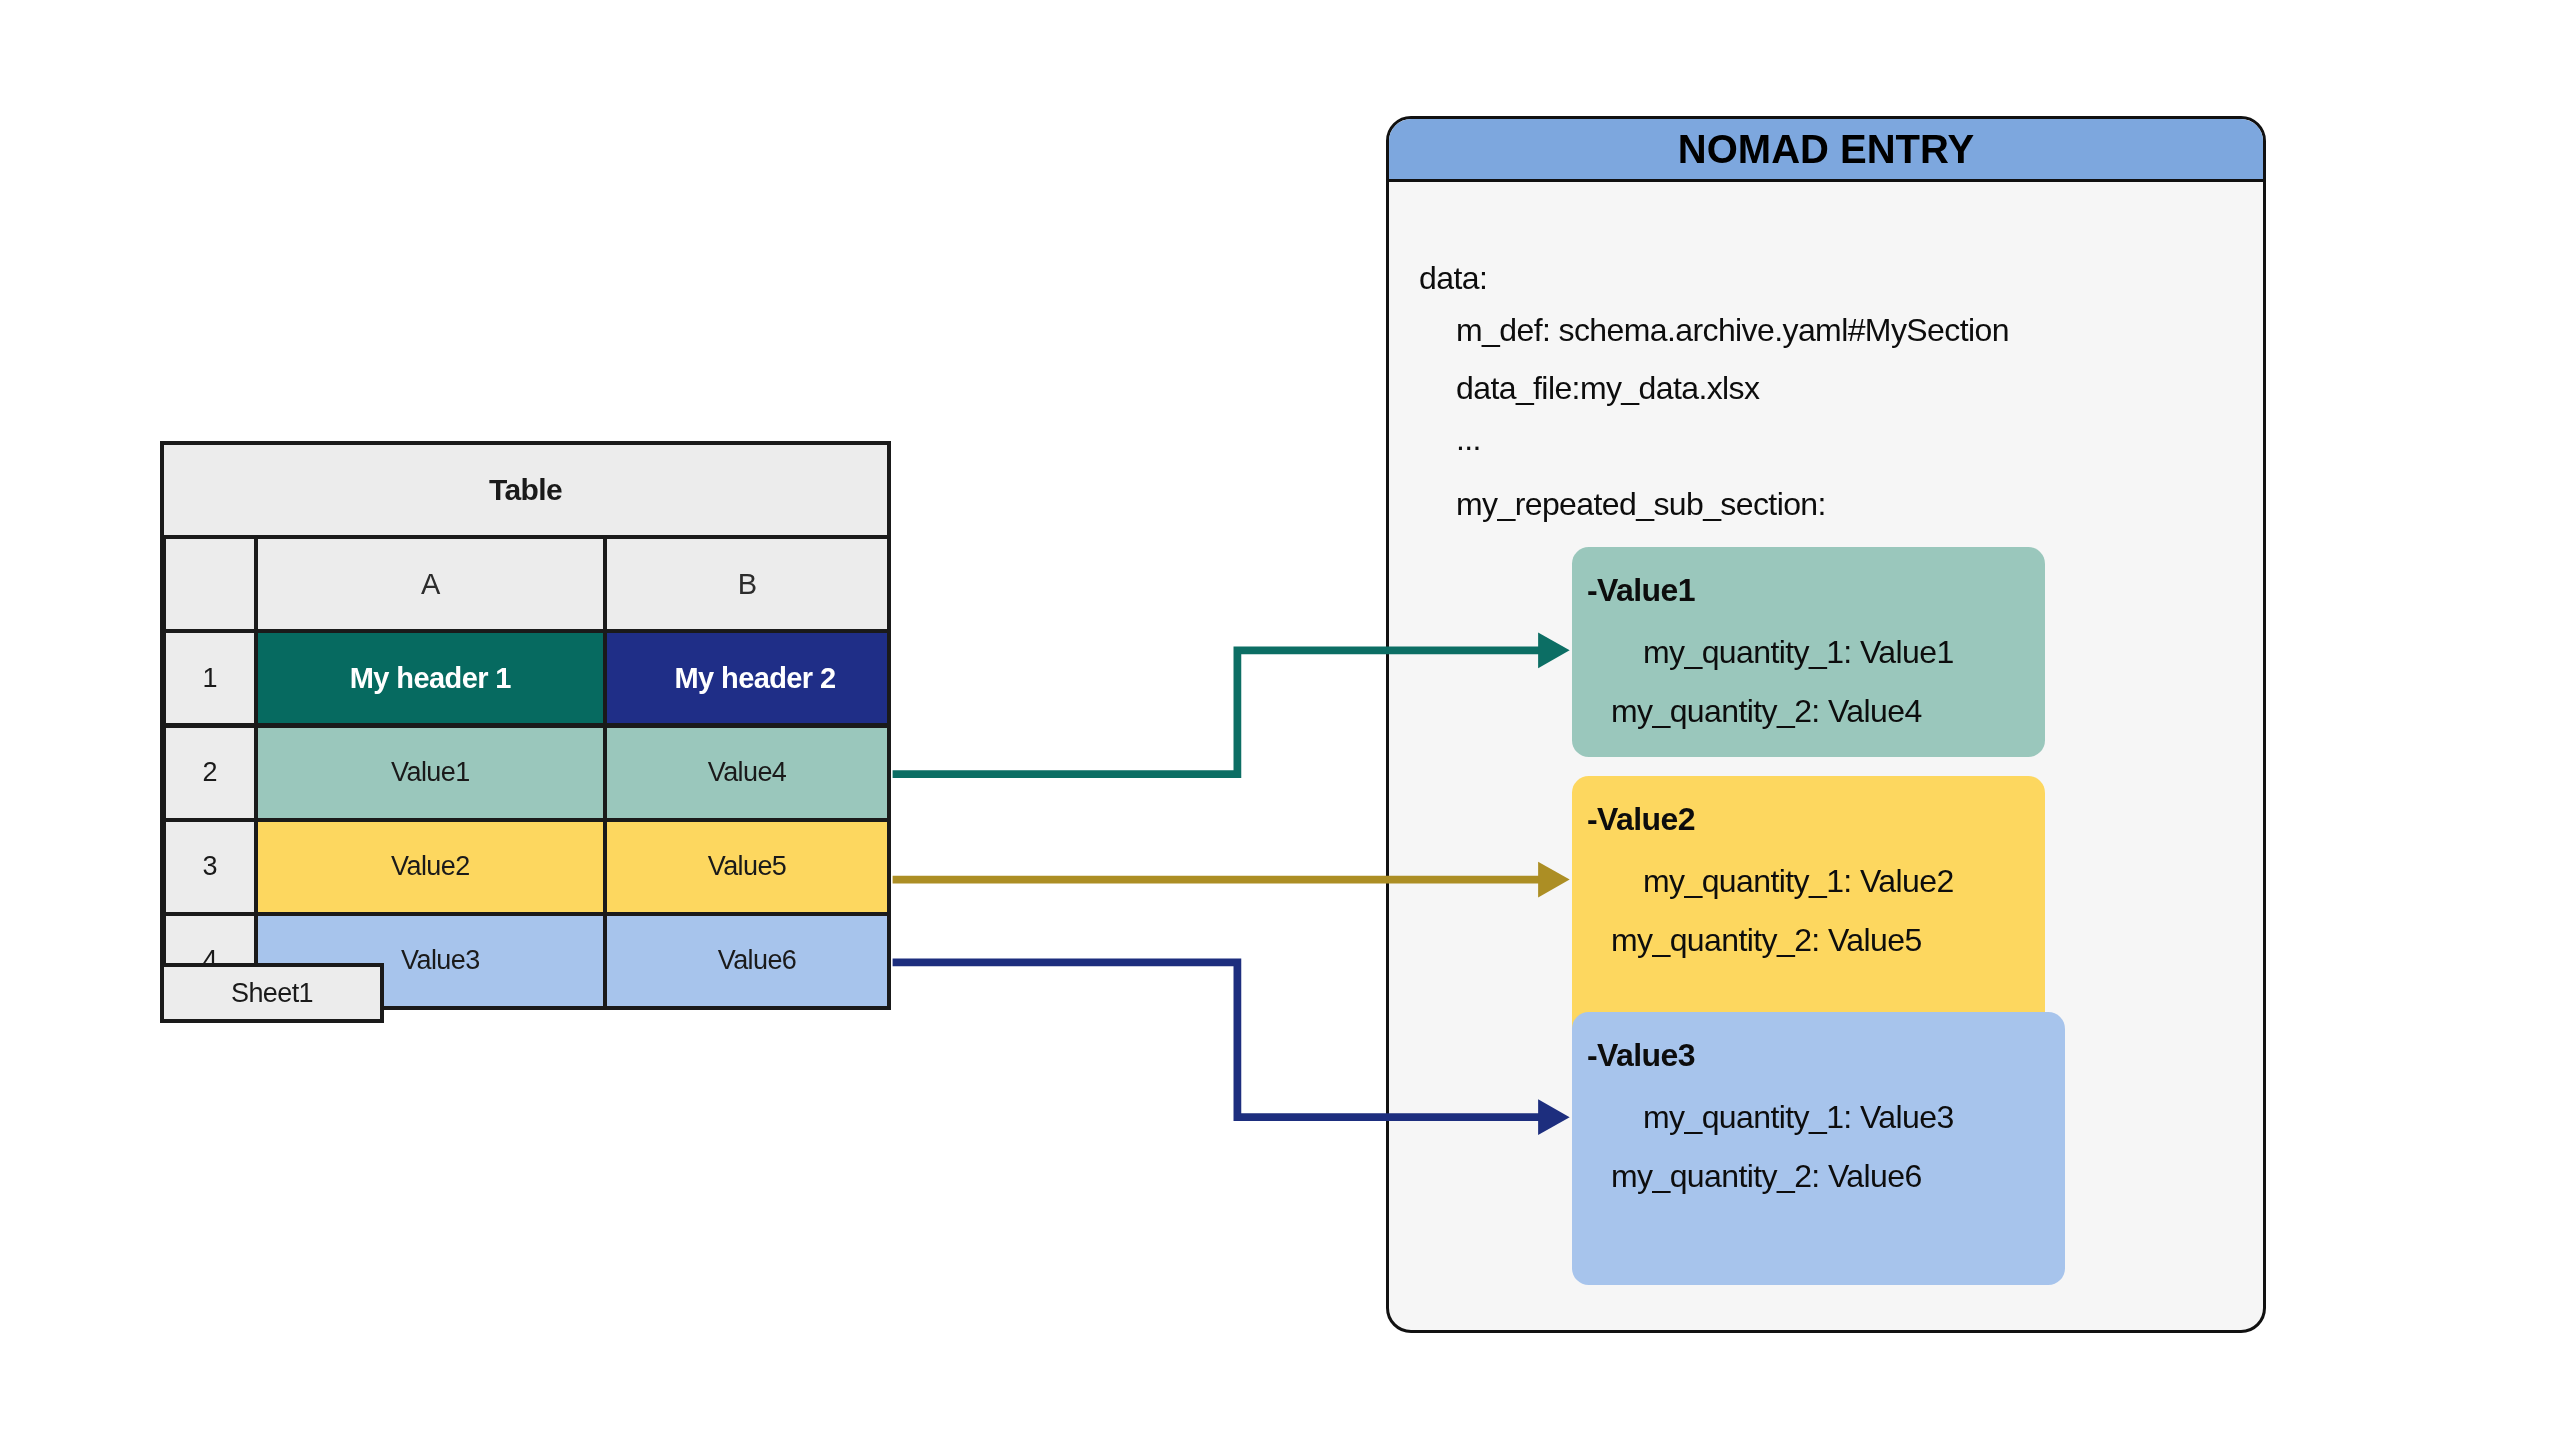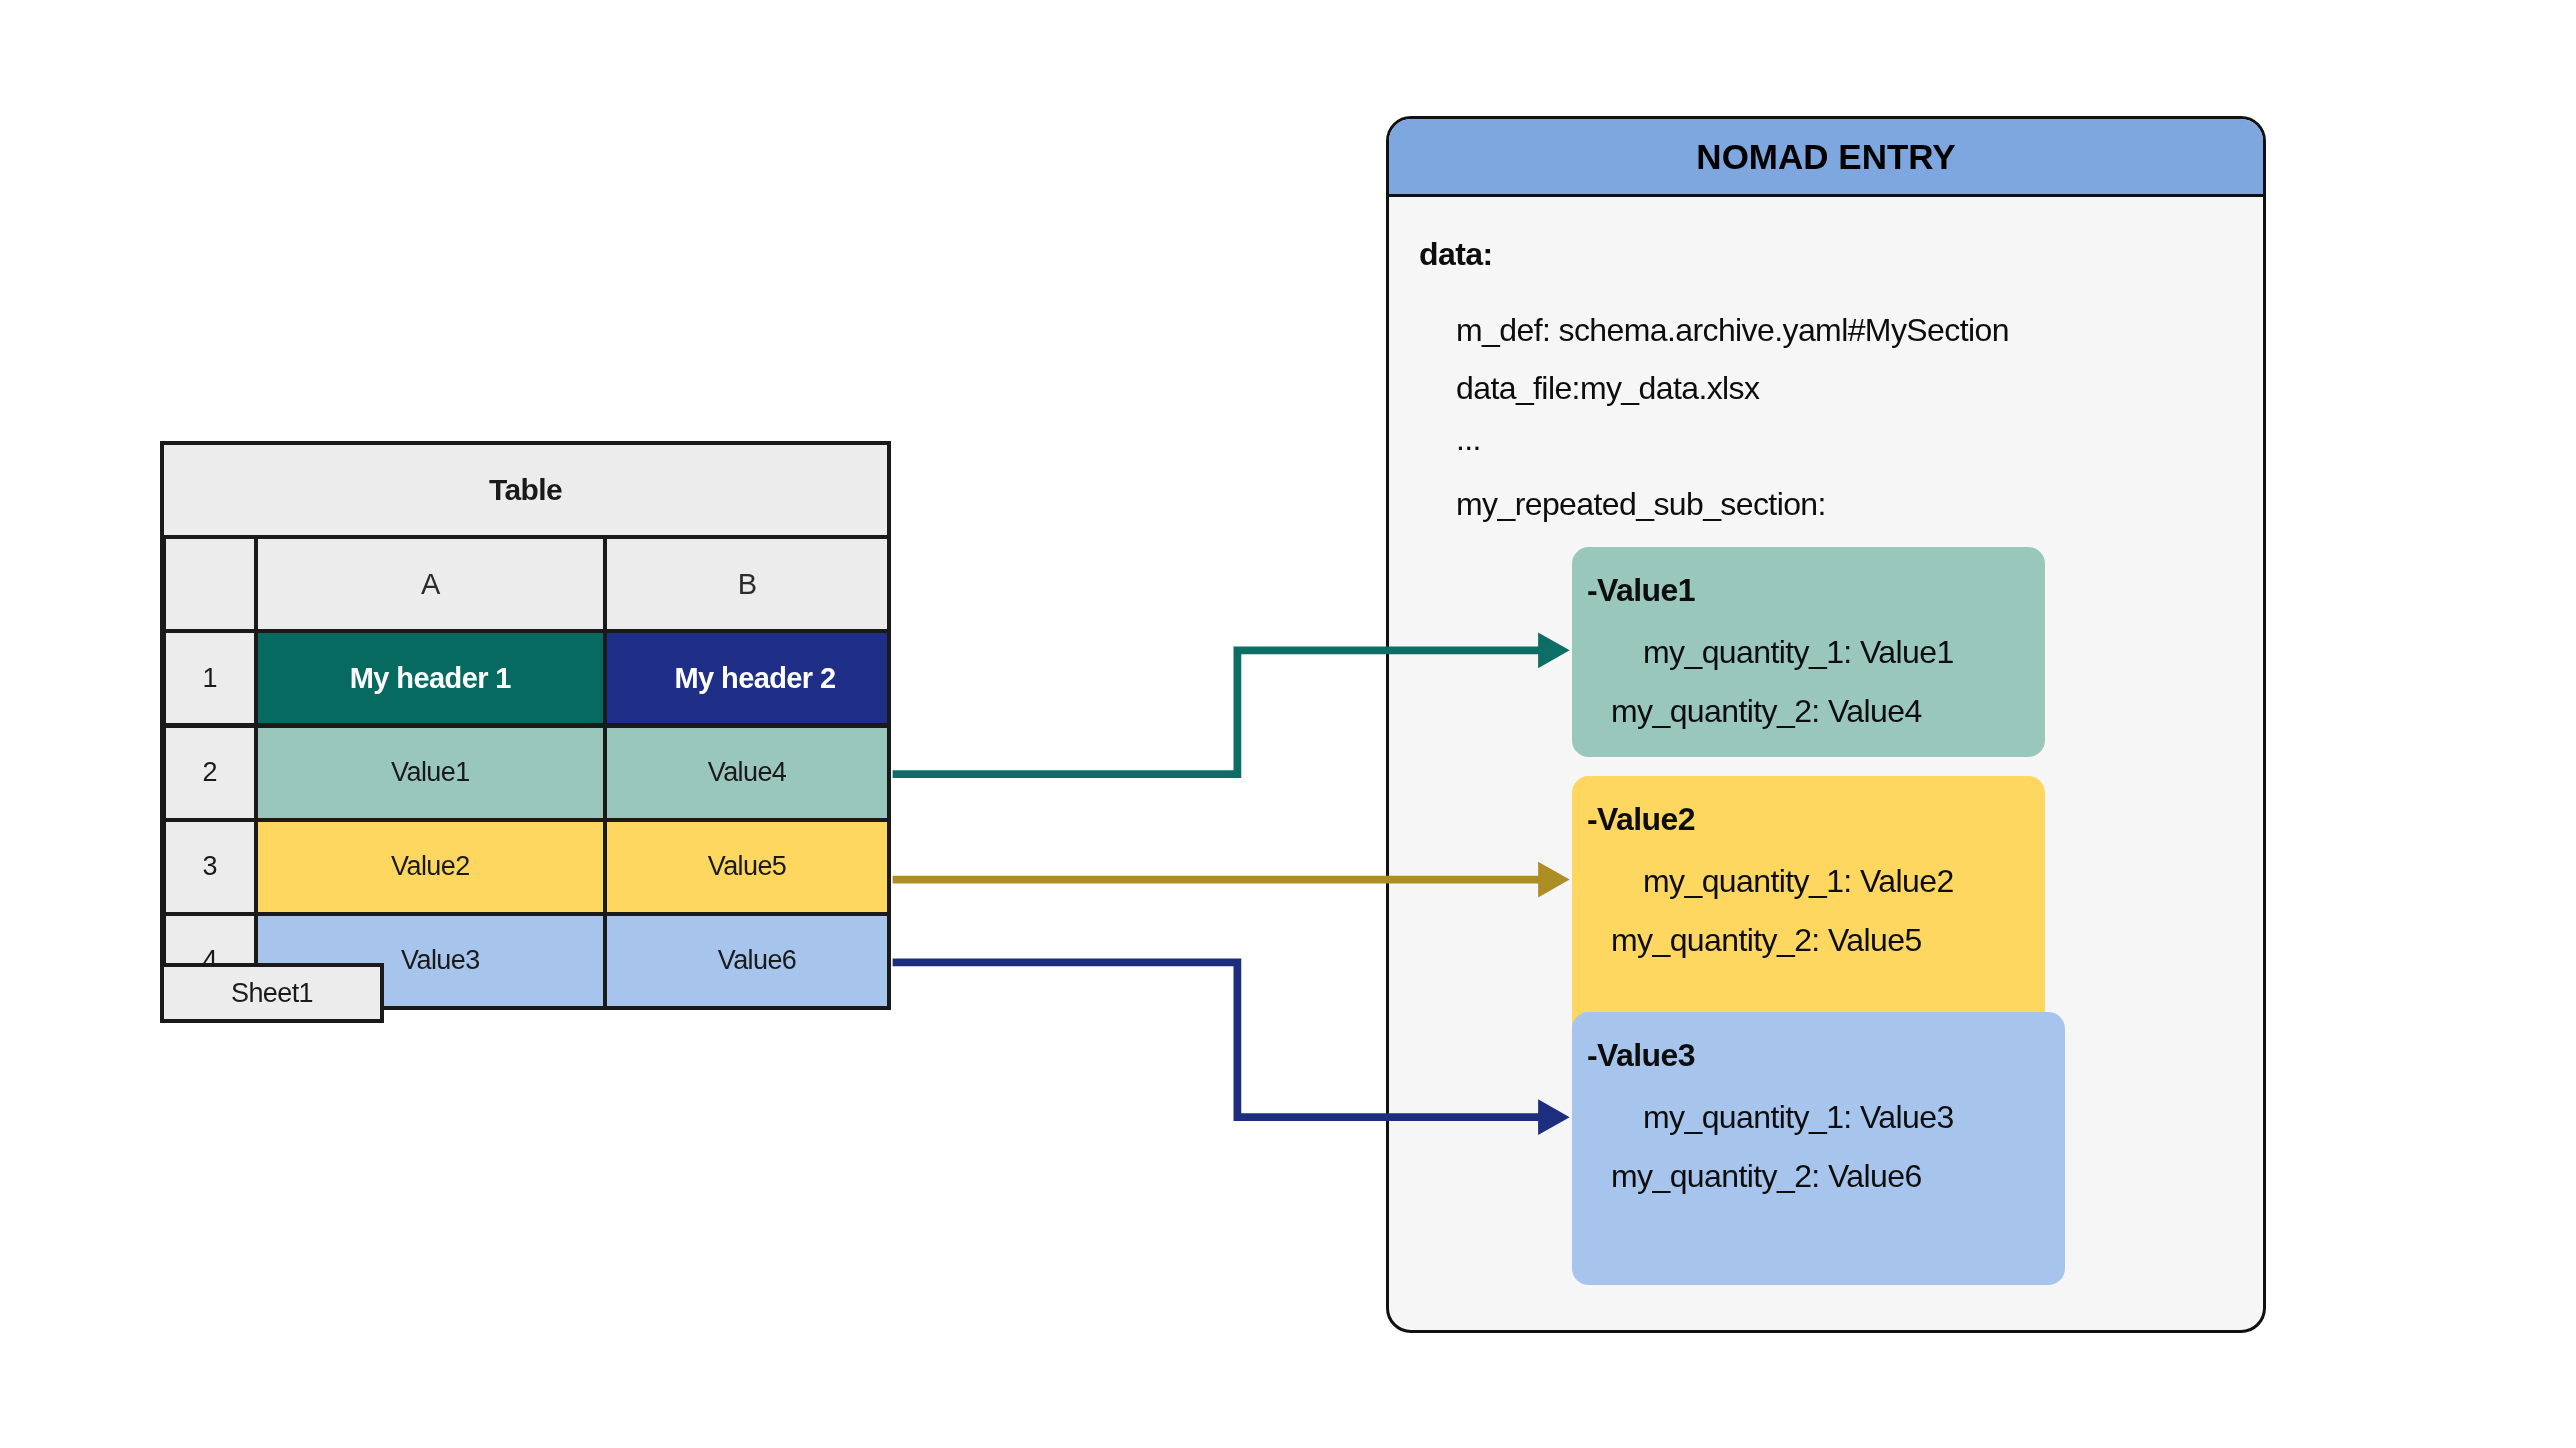--- a/index.html
+++ b/index.html
@@ -33,24 +33,24 @@
     box-sizing:border-box;border:4.8px solid #1a1a1a;background:#ececec;
     display:flex;align-items:center;justify-content:center;font-size:27px;
   }
   
   #nomad{
     position:absolute;left:1386px;top:116px;width:880px;height:1217px;
     box-sizing:border-box;border:3px solid #111111;border-radius:25px;
     background:#f6f6f6;overflow:hidden;
   }
   #nomad-header{
-    position:absolute;left:0;top:0;width:100%;height:78px;box-sizing:border-box;
+    position:absolute;left:0;top:0;width:100%;height:63px;box-sizing:border-box;
     background:#7da7de;border-bottom:3px solid #111111;
     display:flex;align-items:center;justify-content:center;
-    font-weight:bold;font-size:35px;color:#000000;letter-spacing:0;
+    font-weight:bold;font-size:40px;color:#000000;letter-spacing:0;
   }
   .yaml-line{position:absolute;font-size:32px;color:#0d0d0d;white-space:nowrap;line-height:39px;}
   .sub-box{
     position:absolute;left:183px;width:473px;border-radius:16.7px;
   }
   .sub-line{position:absolute;font-size:32px;color:#0d0d0d;white-space:nowrap;line-height:39px;}
   .sub-heading{left:15px;top:24px;font-weight:bold;}
   .sub-q1{left:39px;top:86px;margin-left:32px;}
   .sub-q2{left:39px;top:145px;}
   #arrow-layer{position:absolute;left:0;top:0;width:2576px;height:1449px;}
@@ -88,21 +88,21 @@
       <div class="xcell c-num">4</div>
       <div class="xcell c-a bg-blue val-text">Value3</div>
       <div class="xcell c-b bg-blue val-text">Value6</div>
     </div>
   </div>
   <div id="sheet-tab">Sheet1</div>
 
   <div id="nomad">
     <div id="nomad-header">NOMAD ENTRY</div>
 
-    <div class="yaml-line" style="left:30px;top:116px;font-weight:bold;">data:</div>
+    <div class="yaml-line" style="left:30px;top:140px;">data:</div>
     <div class="yaml-line" style="left:67px;top:192px;">m_def: schema.archive.yaml#MySection</div>
     <div class="yaml-line" style="left:67px;top:250px;">data_file:my_data.xlsx</div>
     <div class="yaml-line" style="left:67px;top:301px;">...</div>
     <div class="yaml-line" style="left:67px;top:366px;">my_repeated_sub_section:</div>
 
     <div class="sub-box bg-green" style="top:428px;height:210px;">
       <div class="sub-line sub-heading">-Value1</div>
       <div class="sub-line sub-q1">my_quantity_1: Value1</div>
       <div class="sub-line sub-q2">my_quantity_2: Value4</div>
     </div>

